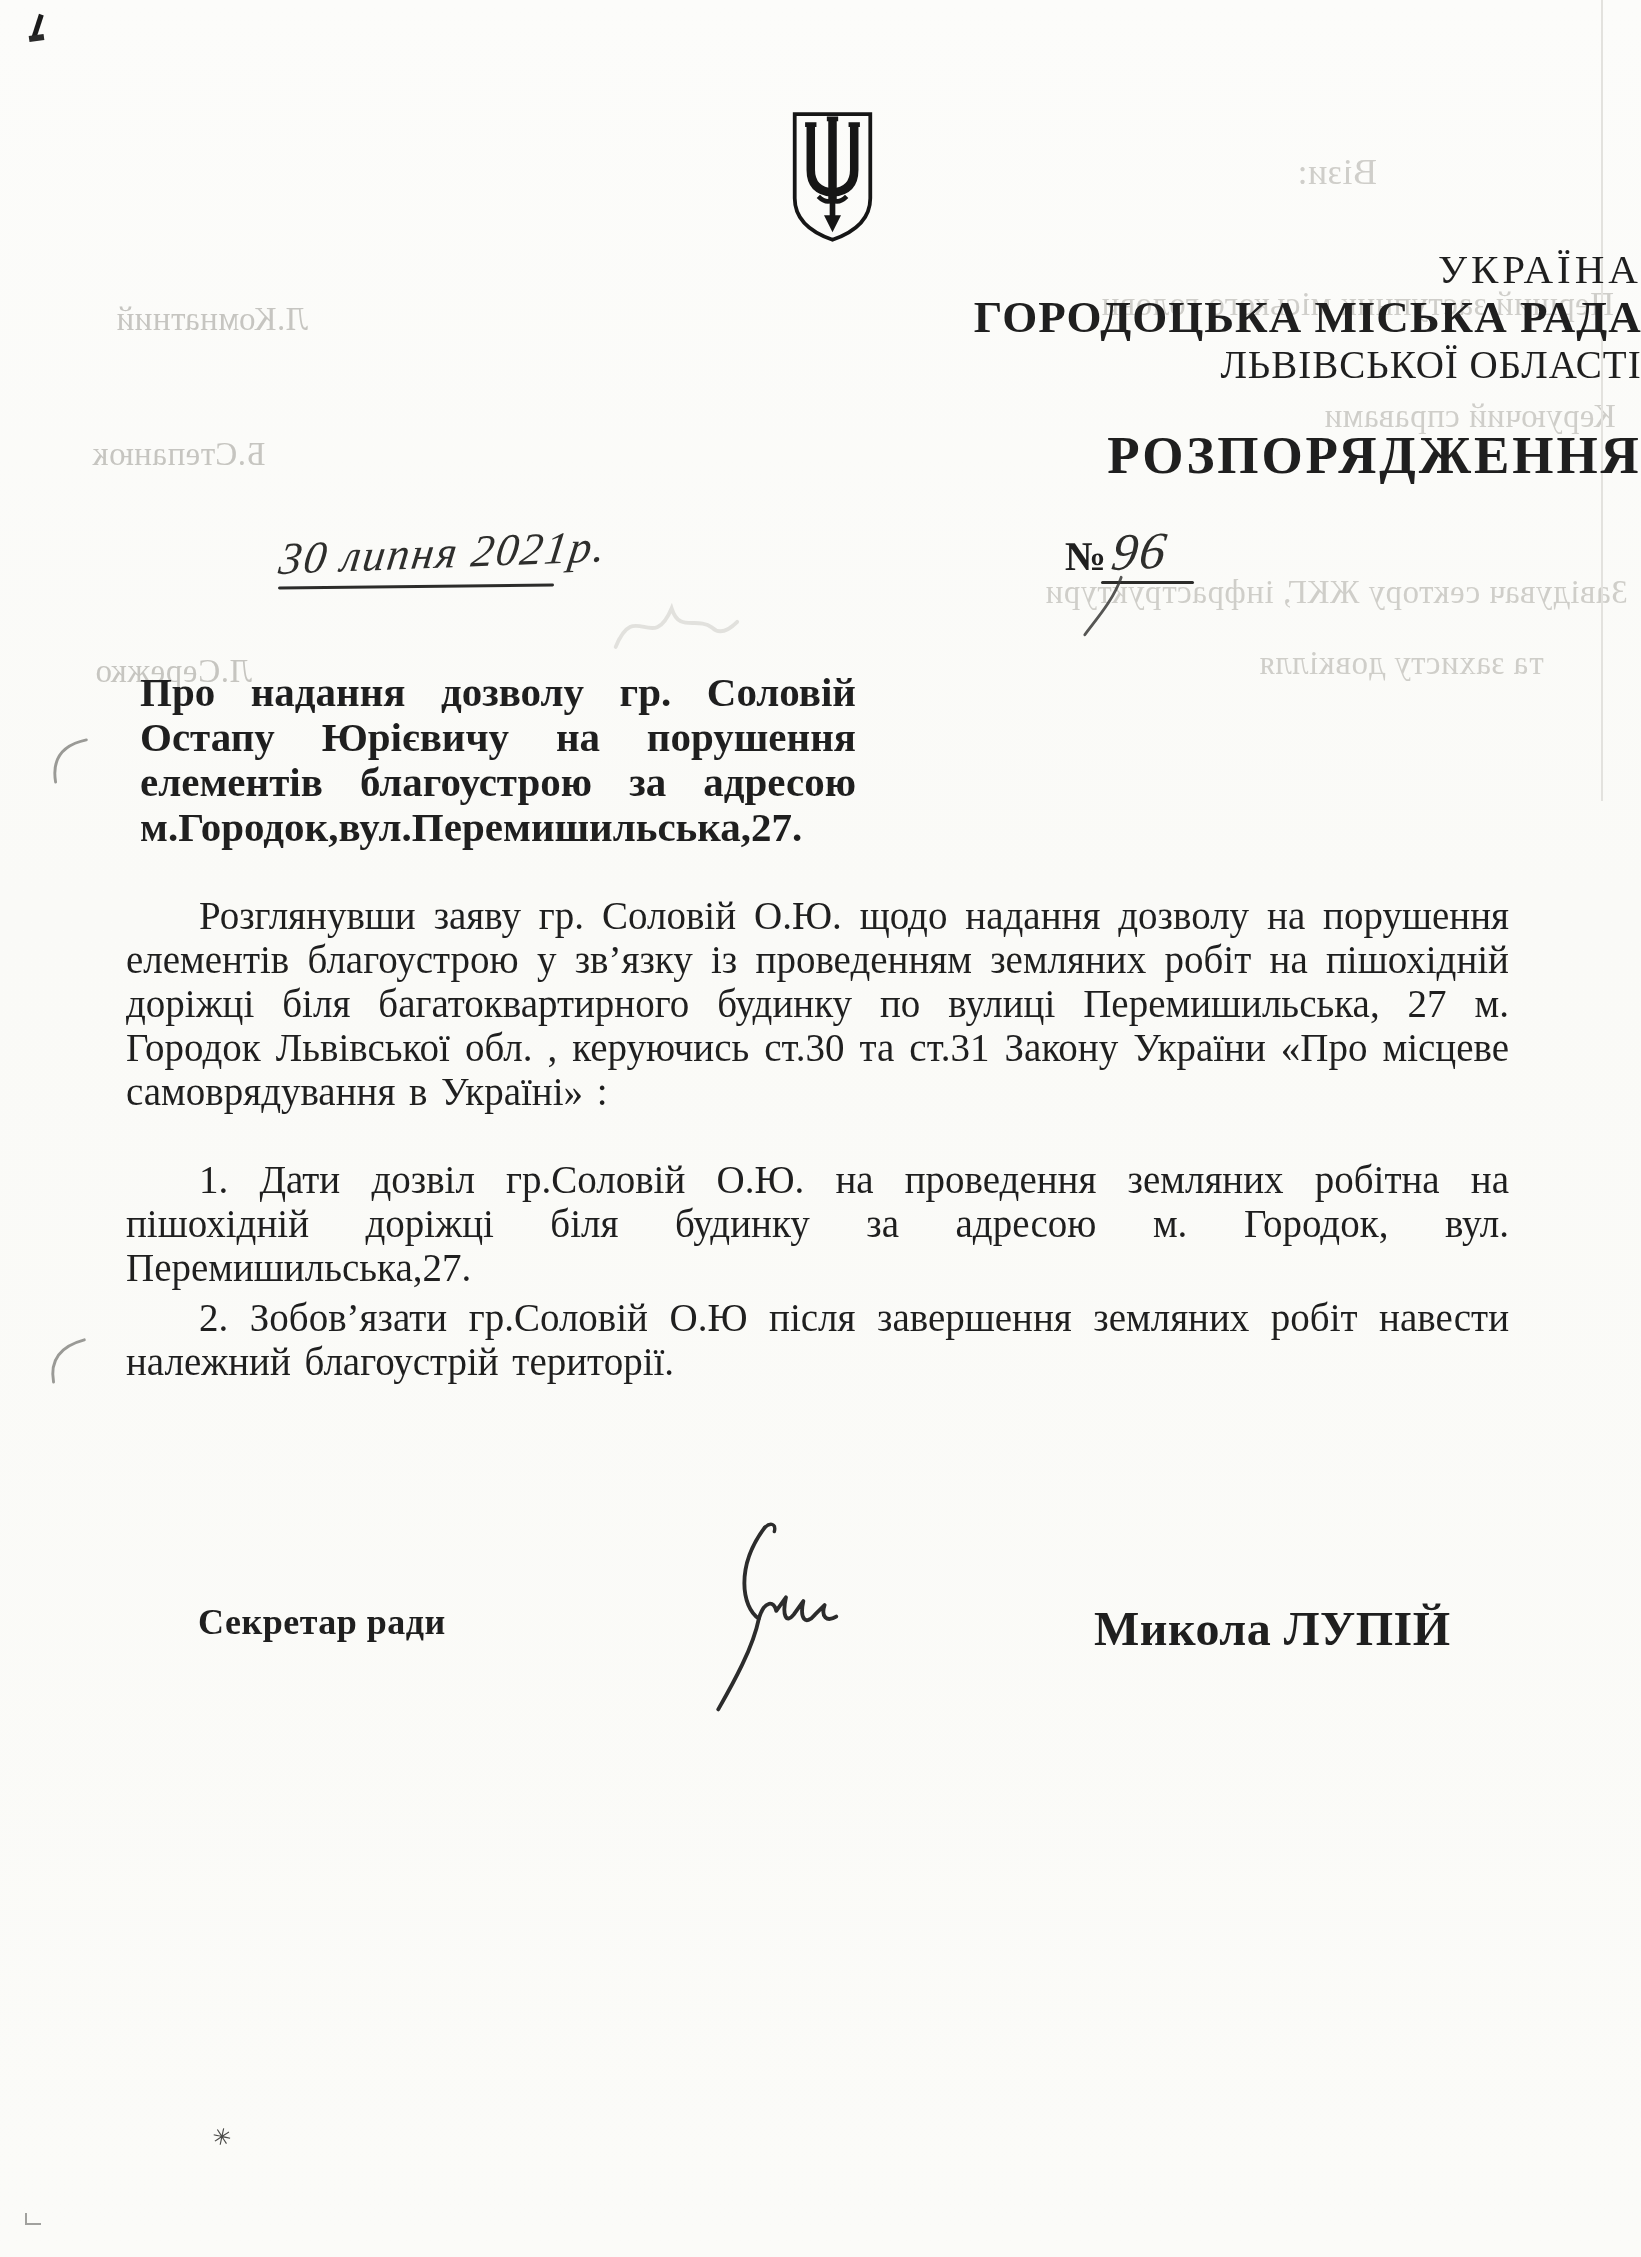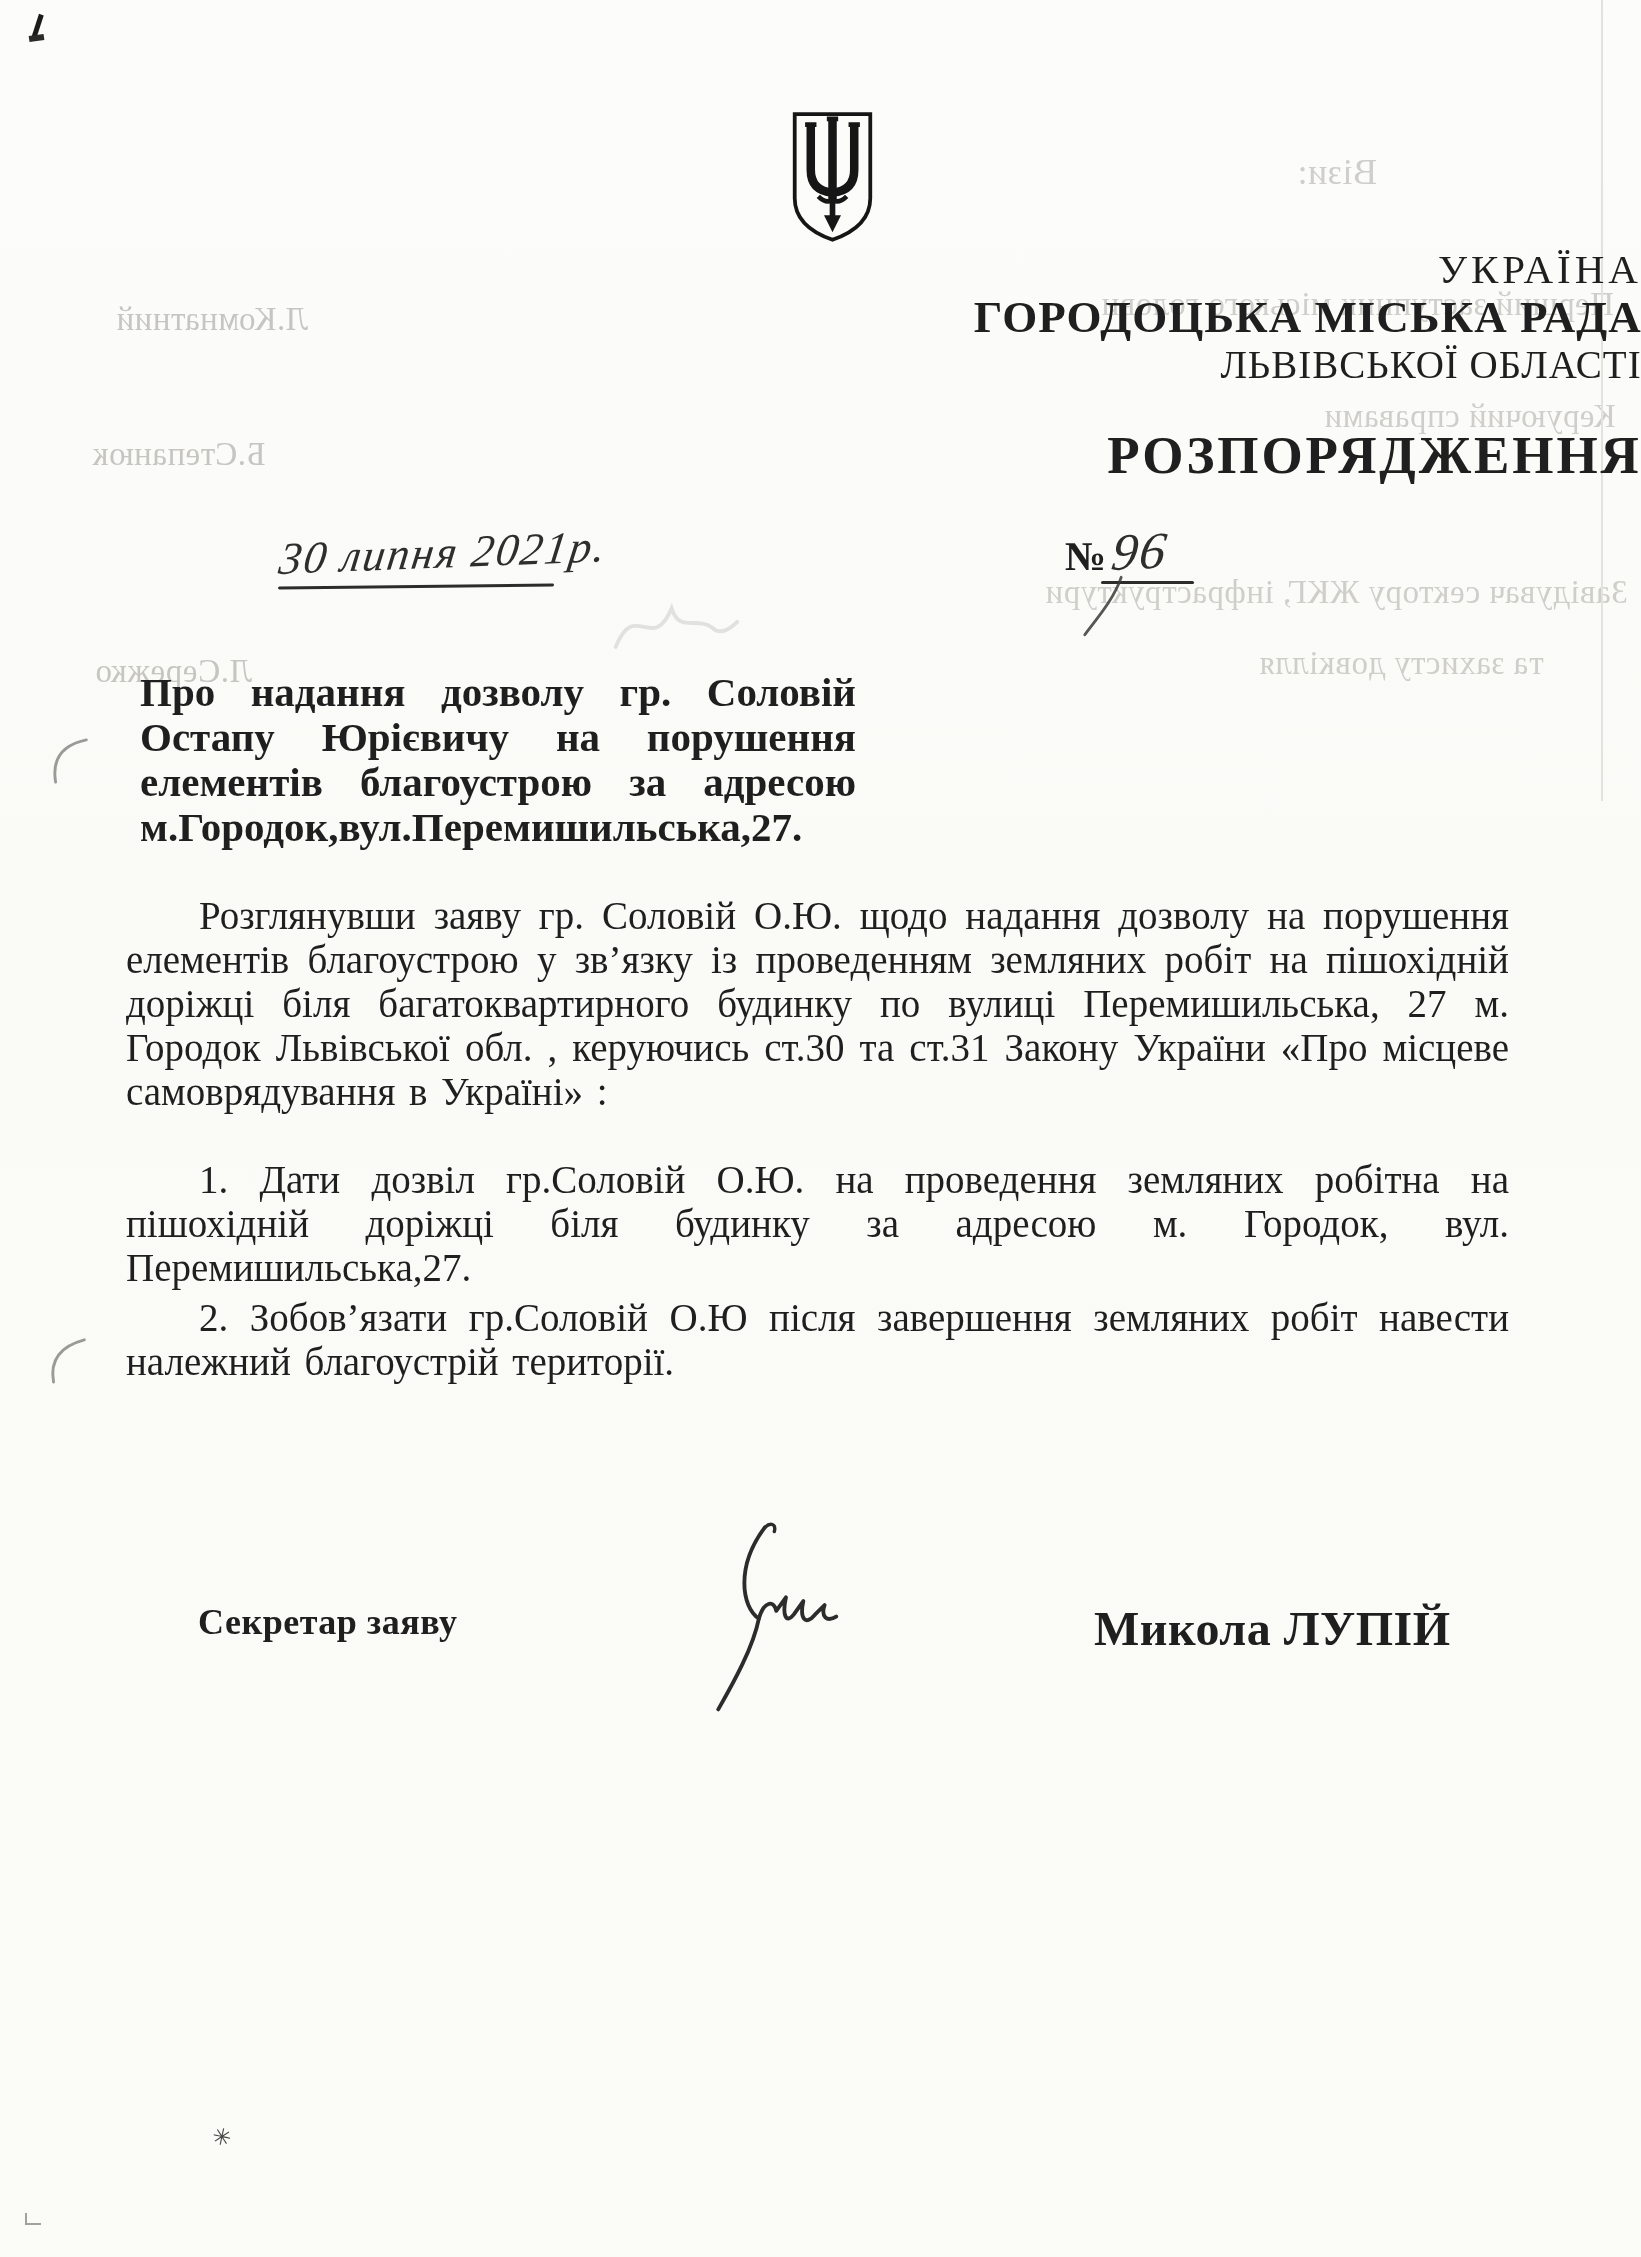--- a/index.html
+++ b/index.html
@@ -128,21 +128,21 @@
   </svg>
 
   <div class="abs subject">Про надання дозволу гр. Соловій Остапу Юрієвичу на порушення елементів благоустрою за адресою м.Городок,вул.Перемишильська,27.</div>
 
   <div class="abs bodytext">
     <p>Розглянувши заяву гр. Соловій О.Ю. щодо надання дозволу на порушення елементів благоустрою у зв’язку із проведенням земляних робіт на пішохідній доріжці біля багатоквартирного будинку по вулиці Перемишильська, 27 м. Городок Львівської обл. , керуючись ст.30 та ст.31 Закону України «Про місцеве самоврядування в Україні» :</p>
     <p class="gap-big">1. Дати дозвіл гр.Соловій О.Ю. на проведення земляних робітна на пішохідній доріжці біля будинку за адресою м. Городок, вул. Перемишильська,27.</p>
     <p class="gap-sm">2. Зобов’язати гр.Соловій О.Ю після завершення земляних робіт навести належний благоустрій території.</p>
   </div>
 
-  <div class="abs sig-role">Секретар заяву</div>
+  <div class="abs sig-role">Секретар ради</div>
   <svg class="abs" style="left:668px;top:1518px;" width="232" height="203" viewBox="0 0 240 210">
     <path d="M100,10 C70,50 76,92 94,104 C88,134 68,170 52,198" fill="none" stroke="#2c2c2c" stroke-width="4" stroke-linecap="round"></path>
     <path d="M94,104 C100,84 110,86 112,96 L122,82 C118,100 122,110 130,100 L140,86 C136,104 142,112 152,100 L162,90 C158,102 164,108 174,102" fill="none" stroke="#2c2c2c" stroke-width="4" stroke-linecap="round" stroke-linejoin="round"></path>
     <path d="M100,10 C106,4 112,6 110,14" fill="none" stroke="#2c2c2c" stroke-width="3.5" stroke-linecap="round"></path>
   </svg>
   <div class="abs sig-name">Микола ЛУПІЙ</div>
 
 </div>
 
 

